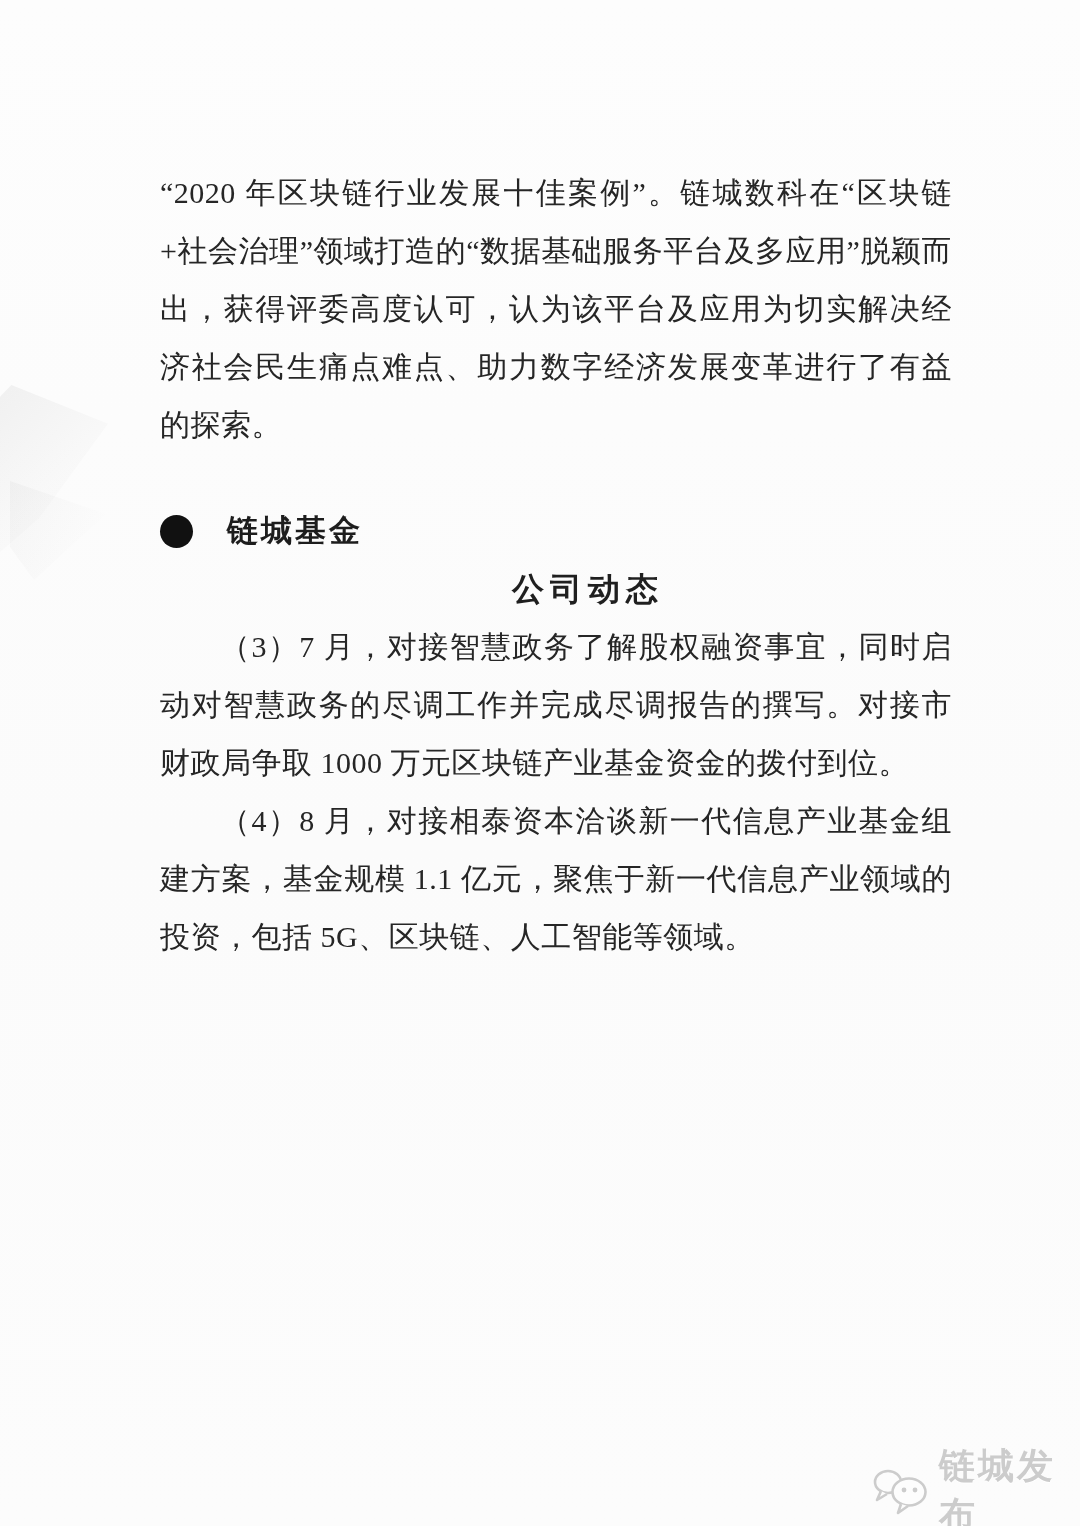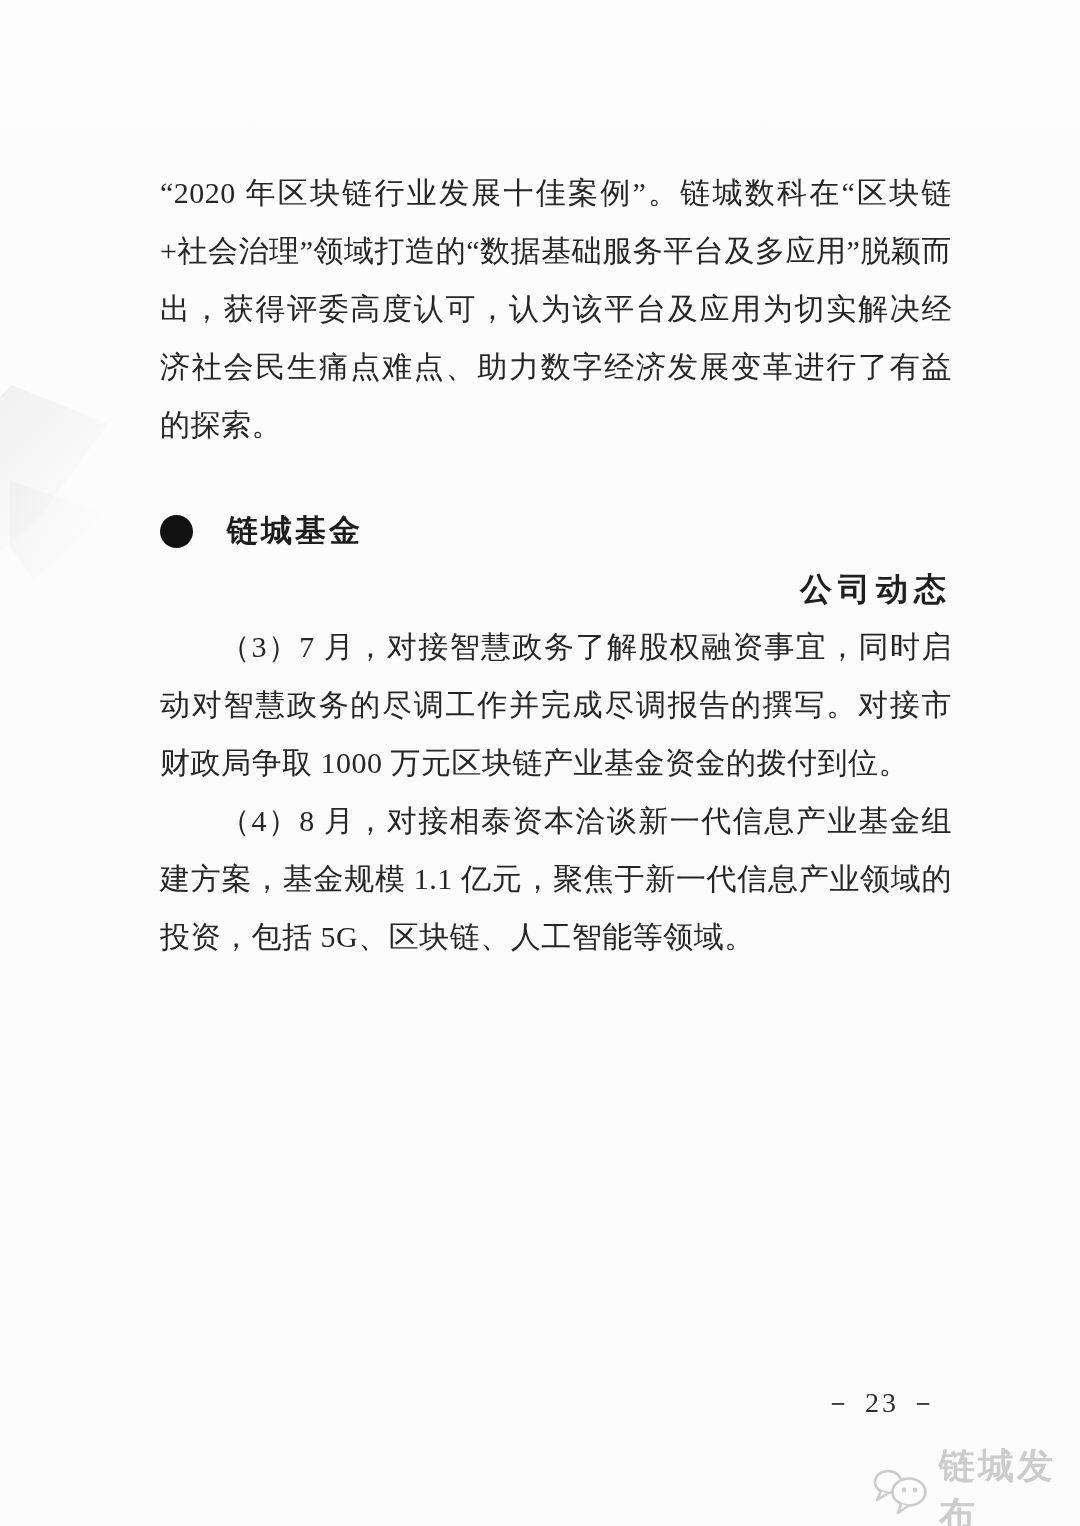--- a/index.html
+++ b/index.html
@@ -75,21 +75,21 @@
     color: #1d1d1d;
   }
   .section-subtitle {
     margin: 0;
     text-indent: 2em;
     line-height: 58px;
     font-weight: 700;
     font-size: 32px;
     letter-spacing: 6px;
     color: #1f1f1f;
-    text-align: right;
+    text-align: center;
   }
   .page-number {
     position: absolute;
     left: 148px;
     top: 1384px;
     width: 792px;
     text-align: right;
     font-size: 28px;
     letter-spacing: 3px;
     color: #2c2c2c;
@@ -132,21 +132,20 @@
 
     <p class="section-subtitle">公司动态</p>
 
 
 
     <p class="body-para">（3）7 月，对接智慧政务了解股权融资事宜，同时启动对智慧政务的尽调工作并完成尽调报告的撰写。对接市财政局争取 1000 万元区块链产业基金资金的拨付到位。</p>
 
     <p class="body-para">（4）8 月，对接相泰资本洽谈新一代信息产业基金组建方案，基金规模 1.1 亿元，聚焦于新一代信息产业领域的投资，包括 5G、区块链、人工智能等领域。</p>
   </div>
 
-  <div class="page-number">－ 23 －</div>
 
   <div class="watermark">
     <span class="watermark-icon">
       <svg width="60" height="52" viewBox="0 0 60 52" xmlns="http://www.w3.org/2000/svg">
         <g fill="none" stroke="#cccccc" stroke-width="2.6" stroke-linejoin="round">
           <ellipse cx="16" cy="17" rx="13" ry="11"></ellipse>
           <path d="M9 26 L5 35 L15 29" fill="#fdfdfd"></path>
           <ellipse cx="37" cy="27" rx="16.5" ry="13.5" fill="#fdfdfd"></ellipse>
           <path d="M29 39 L26 48 L36 41" fill="#fdfdfd"></path>
         </g>

